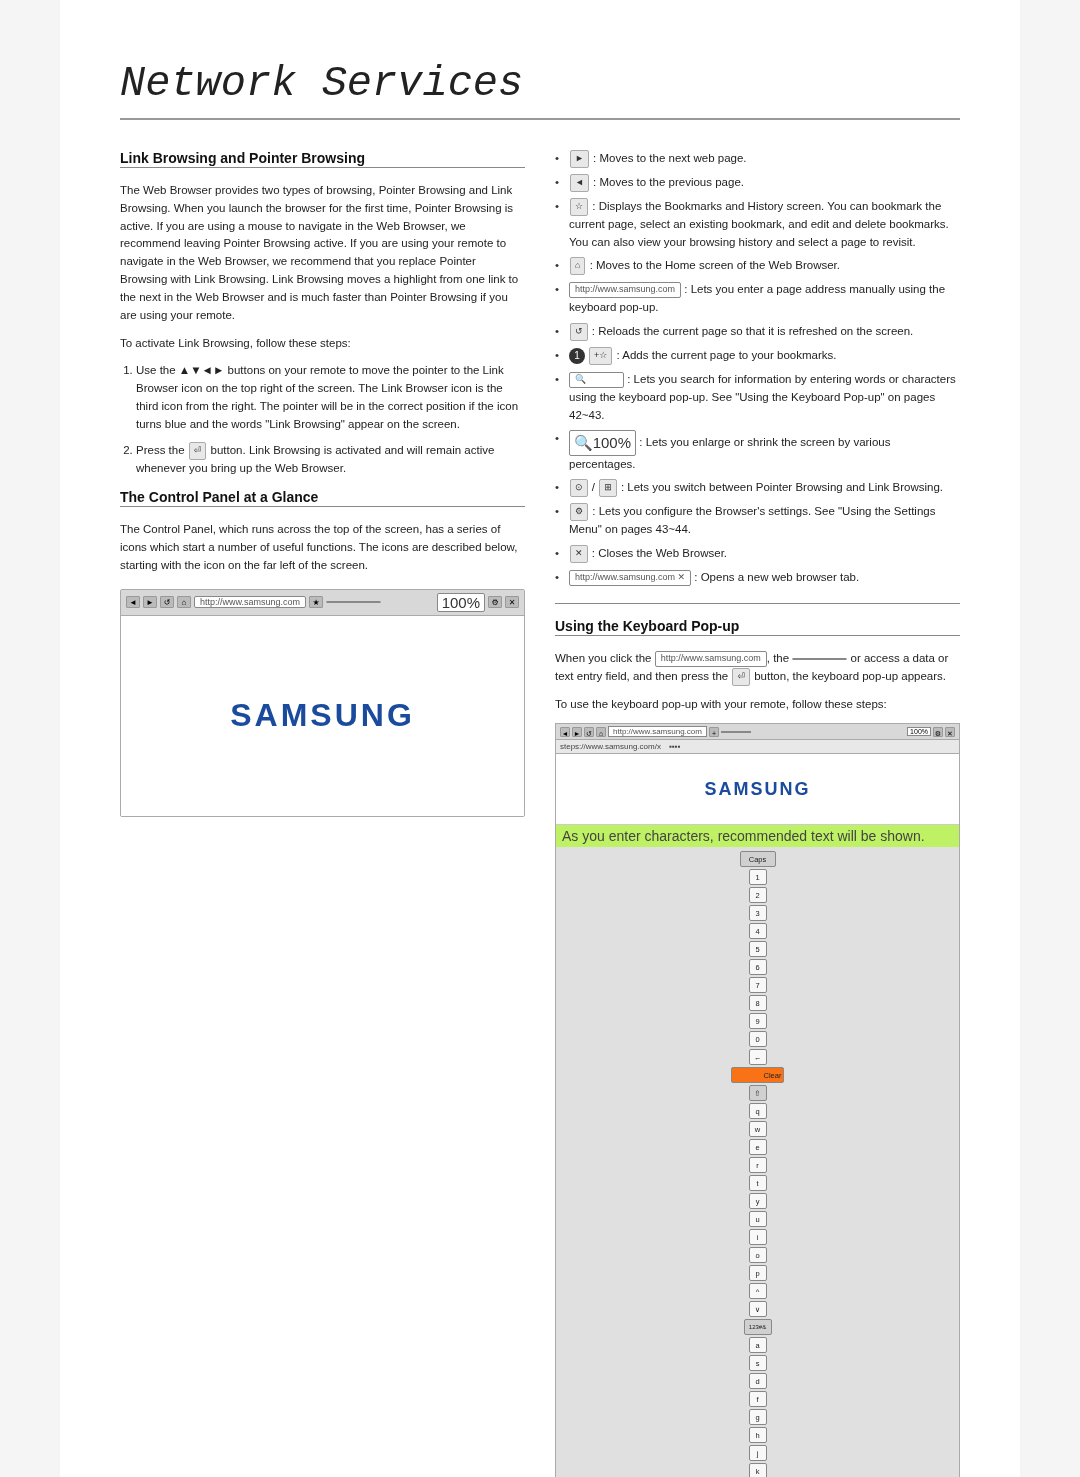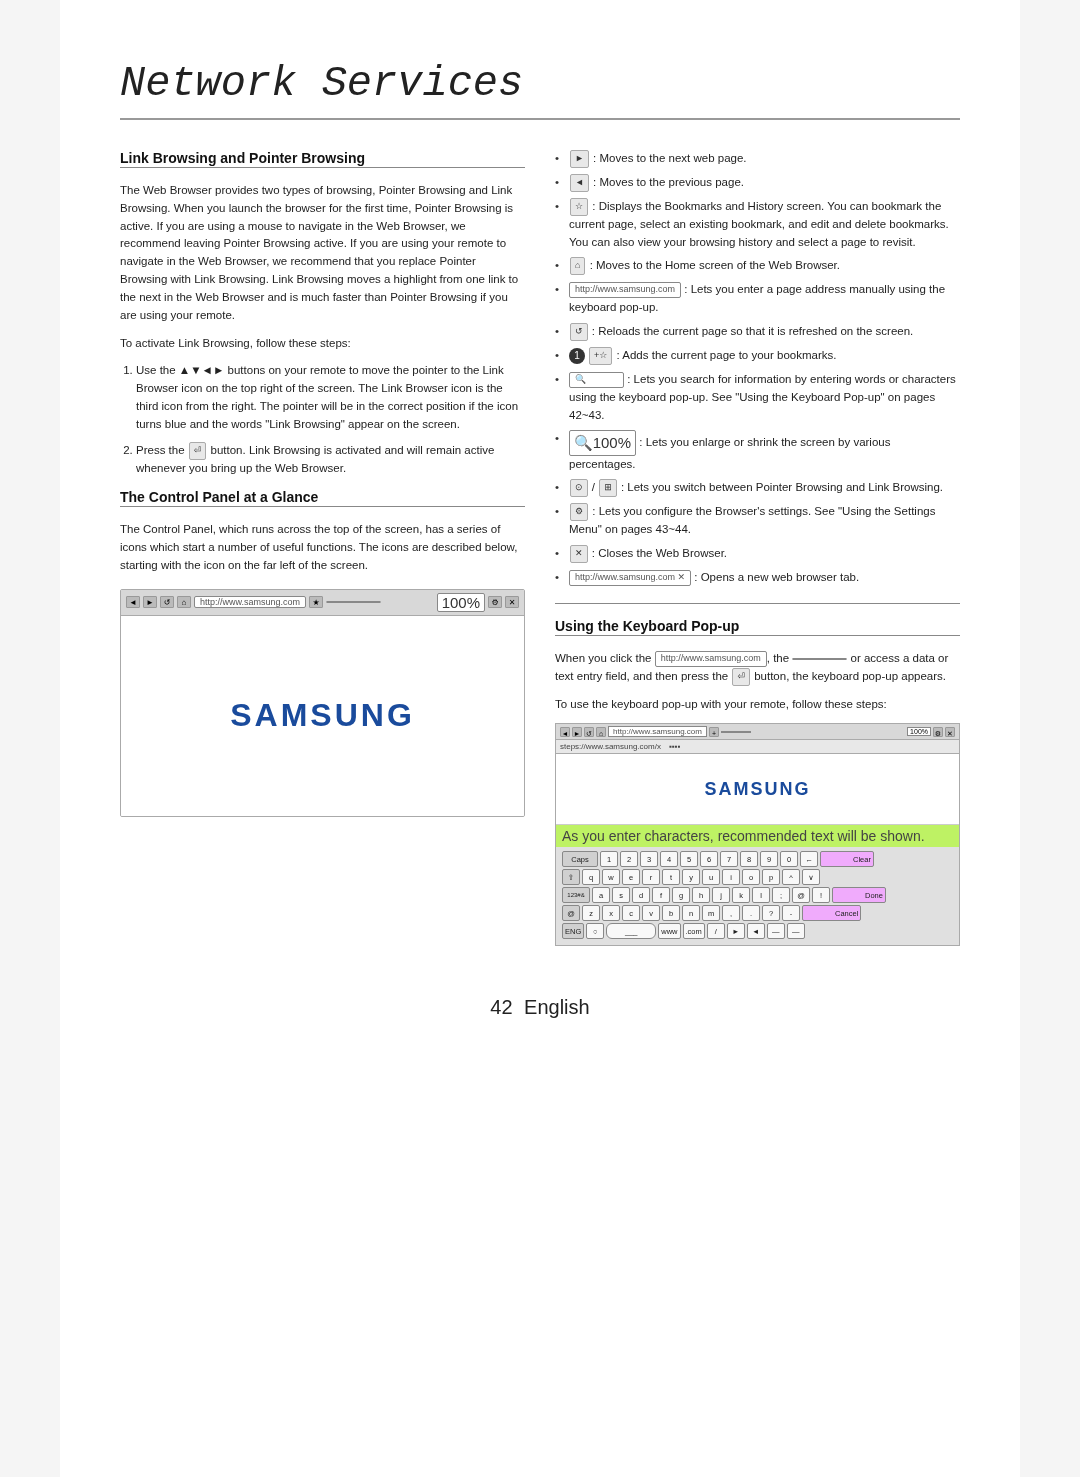--- a/index.html
+++ b/index.html
@@ -204,20 +204,21 @@
     }
     .keyboard-area {
       background: #e0e0e0;
       padding: 4px 6px;
     }
     .kbd-row {
       display: flex;
       gap: 2px;
       margin-bottom: 2px;
       align-items: center;
+      flex-direction: column;
     }
     .kbd-key {
       background: #f8f8f8;
       border: 1px solid #888;
       border-radius: 2px;
       font-size: 7.5px;
       min-width: 18px;
       height: 16px;
       display: flex;
       align-items: center;
@@ -225,21 +226,21 @@
       color: #222;
       padding: 0 2px;
     }
     .kbd-key-wide {
       min-width: 36px;
     }
     .kbd-key-special {
       background: #d0d0d0;
     }
     .kbd-key-action {
-      background: #f0abfc;
+      background: #f97316;
       min-width: 32px;
       padding-left: 32px;
     }
     .circle-num {
       display: inline-block;
       width: 16px;
       height: 16px;
       background: #333;
       color: #fff;
       border-radius: 50%;

